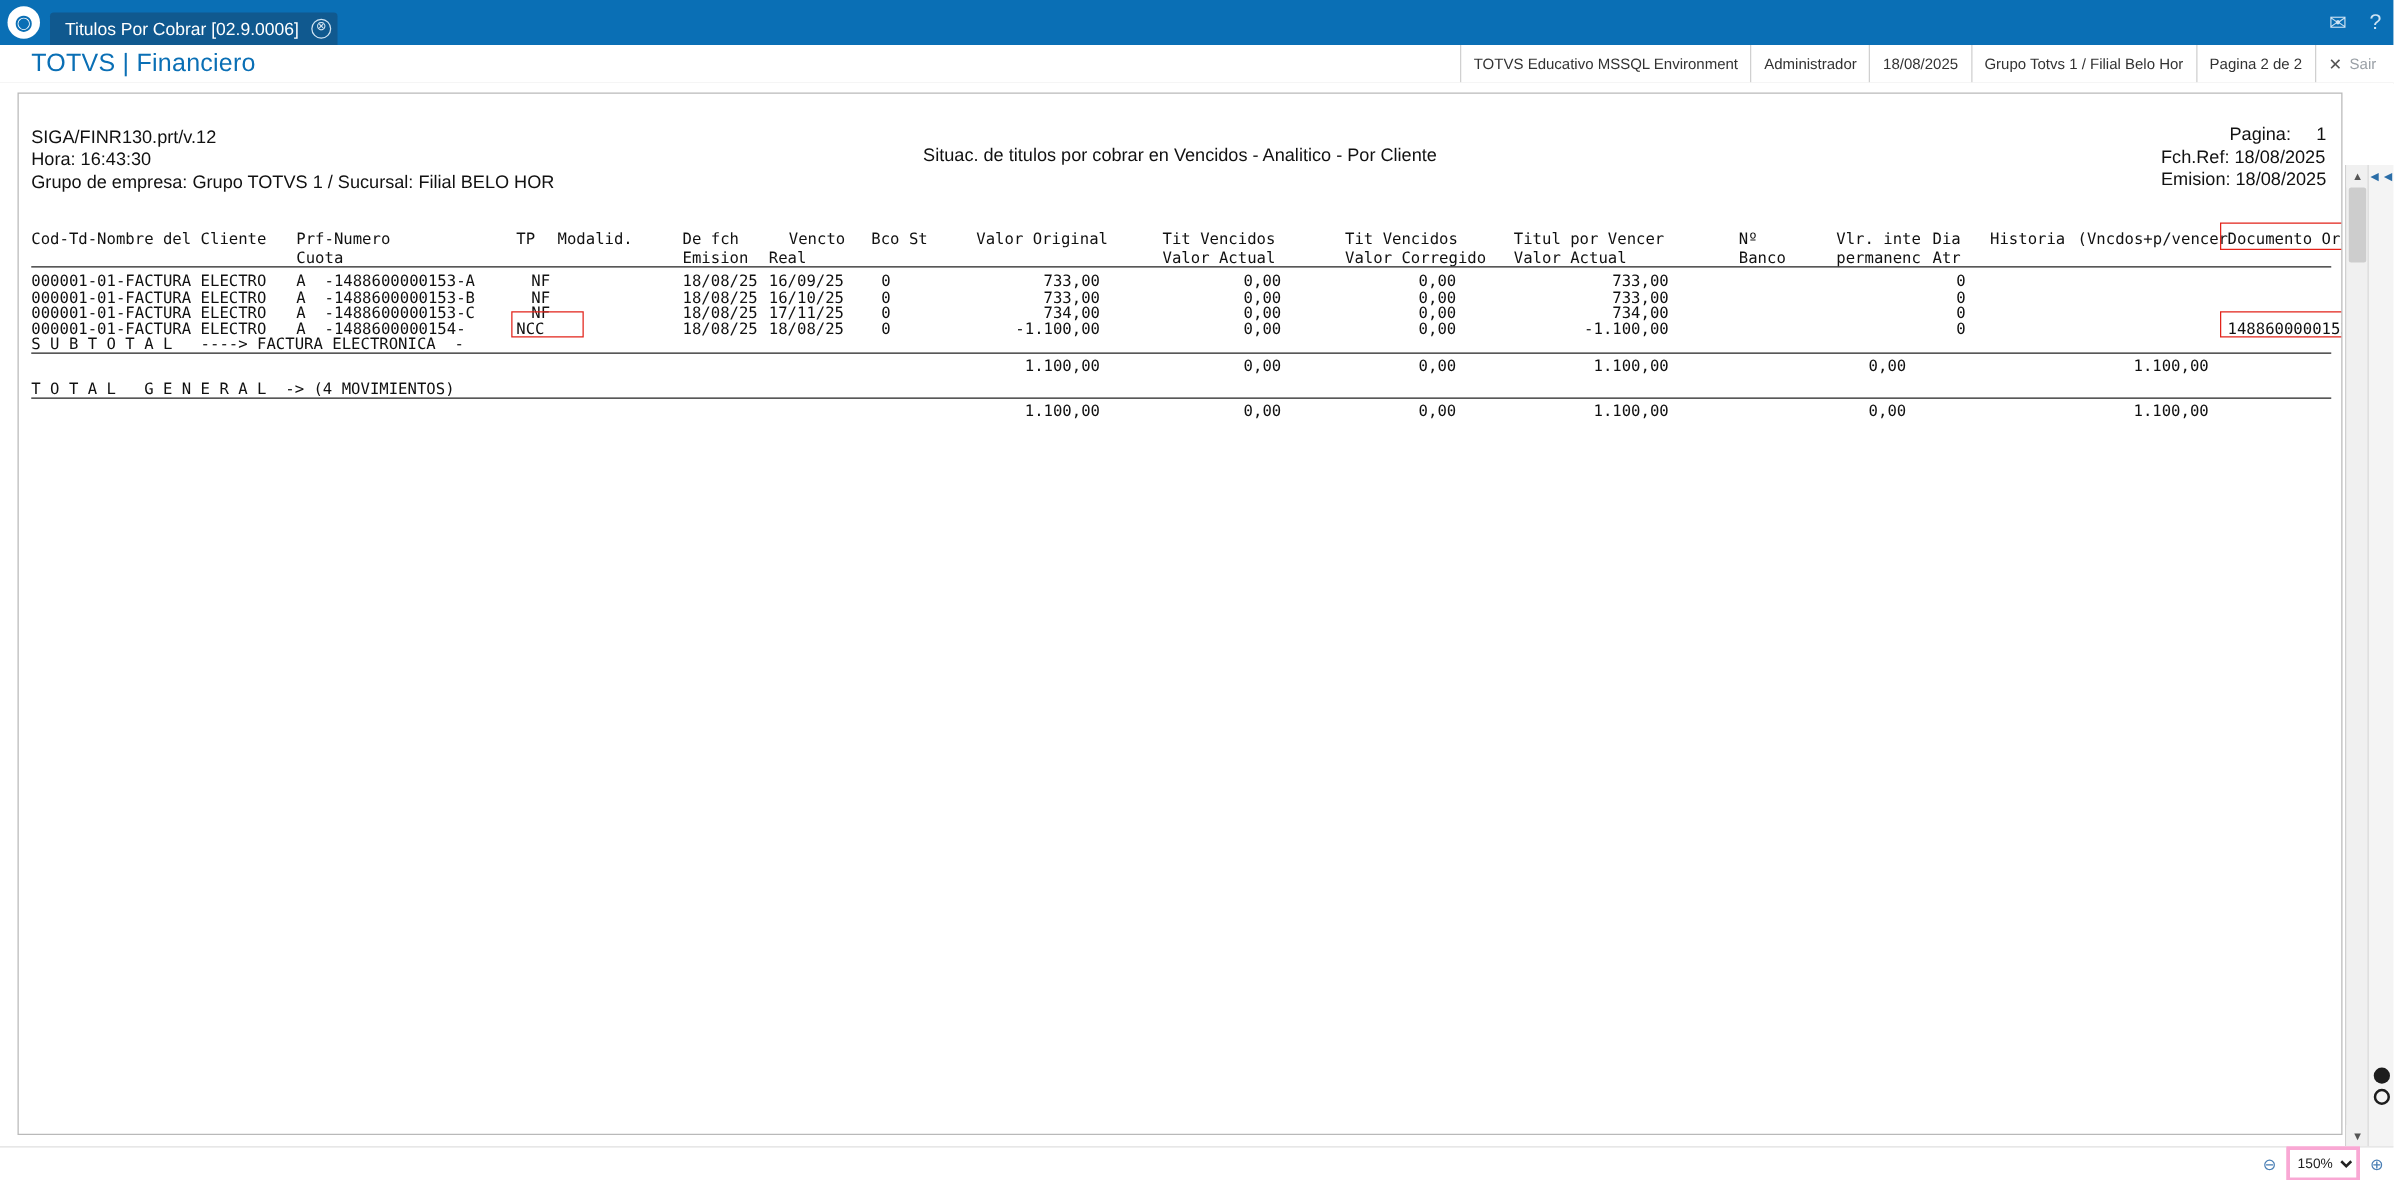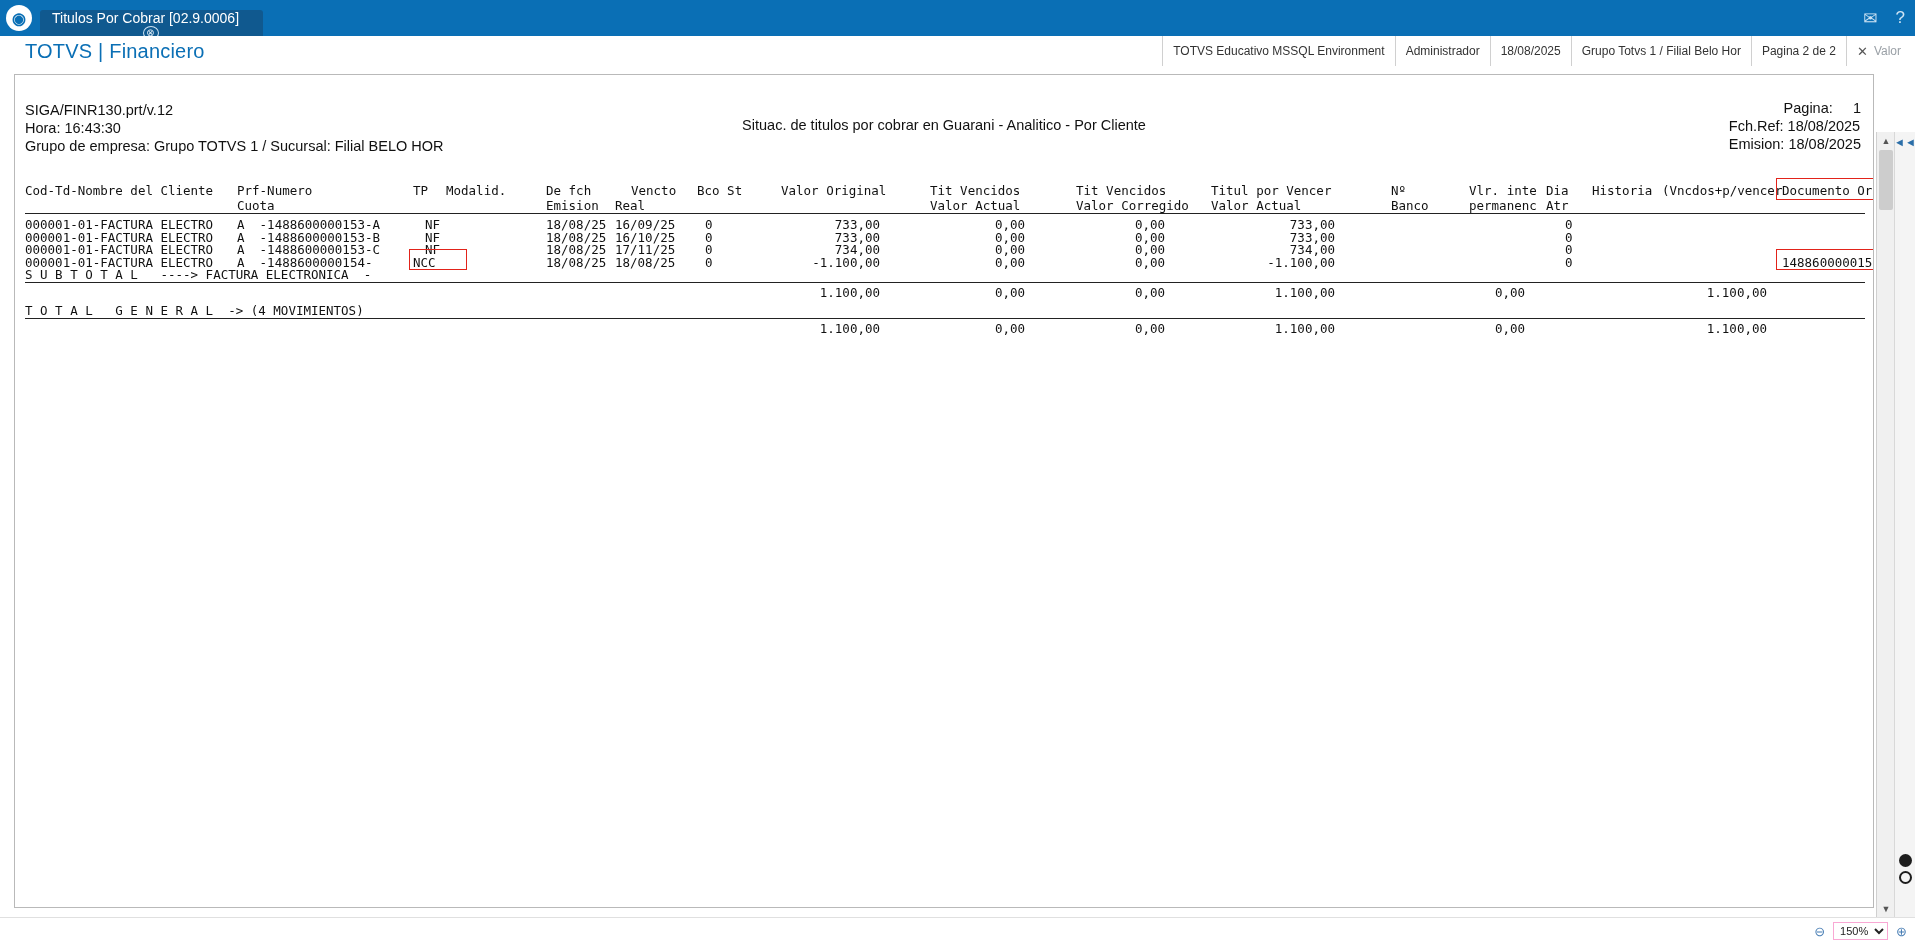--- a/index.html
+++ b/index.html
@@ -35,26 +35,25 @@
     font-weight: bold;
   }
   .tab {
     margin-left: 8px;
     height: 26px;
     background: #10598f;
     color: #ffffff;
     font-size: 14px;
     display: flex;
     align-items: center;
-    padding: 0 24px 0 12px;
+    padding: 0 5px 0 12px;
     border-top-left-radius: 3px;
     border-top-right-radius: 3px;
     position: relative;
     top: 5px;
-    flex-direction: column;
   }
   .tab .tab-close {
     margin-left: 10px;
     width: 14px; height: 14px;
     border: 1px solid #cfe3f2;
     border-radius: 50%;
     font-size: 10px;
     line-height: 12px;
     text-align: center;
     color: #dceaf5;
@@ -282,23 +281,23 @@
     align-items: center;
     justify-content: flex-end;
     padding-right: 8px;
     gap: 8px;
   }
   .zoom-icon {
     font-size: 13px;
     color: #4a7fb5;
   }
   .zoom-select {
-    height: 18px;
+    height: 28px;
     font-size: 11px;
-    border: 1px solid #f9a8d4;
+    border: 3px solid #f9a8d4;
     background: #fff;
     color: #222;
     padding: 0 2px;
     font-family: "Liberation Sans", sans-serif;
   }
 </style>
 </head>
 <body>
 
 <div id="app">
@@ -318,36 +317,36 @@
   <div class="headerbar">
     <div class="brand">TOTVS | Financiero</div>
     <div class="header-right">
       <div class="header-cell">TOTVS Educativo MSSQL Environment</div>
       <div class="header-cell">Administrador</div>
       <div class="header-cell">18/08/2025</div>
       <div class="header-cell">Grupo Totvs 1 / Filial Belo Hor</div>
       <div class="header-cell">Pagina 2 de 2</div>
       <div class="header-exit">
         <span class="x">✕</span>
-        <span>Valor</span>
+        <span>Sair</span>
       </div>
     </div>
   </div>
 
   <div class="viewer">
 
     <div class="page">
 
       <div class="rpt-head">
         <div class="rpt-left">
           <div>SIGA/FINR130.prt/v.12</div>
           <div>Hora: 16:43:30</div>
           <div>Grupo de empresa: Grupo TOTVS 1 / Sucursal: Filial BELO HOR</div>
         </div>
-        <div class="rpt-center">Situac. de titulos por cobrar en Guarani - Analitico - Por Cliente</div>
+        <div class="rpt-center">Situac. de titulos por cobrar en Vencidos - Analitico - Por Cliente</div>
         <div class="rpt-right">
           <div class="ln pag-line">
             <span>Pagina:</span>
             &nbsp;&nbsp;&nbsp;
             <span>1</span>
           </div>
           <div class="ln">Fch.Ref: 18/08/2025</div>
           <div class="ln">Emision: 18/08/2025</div>
         </div>
       </div>

